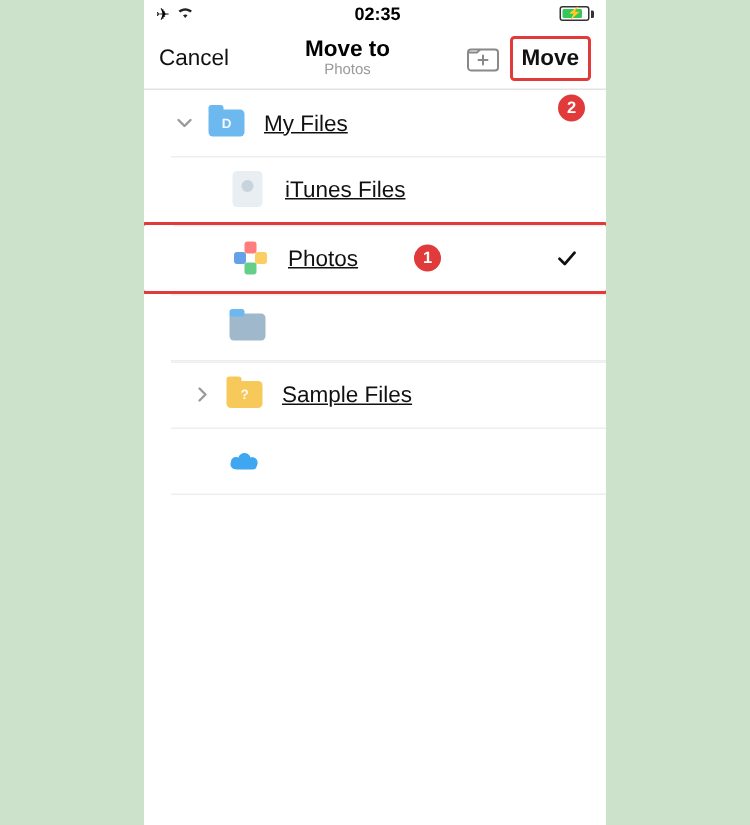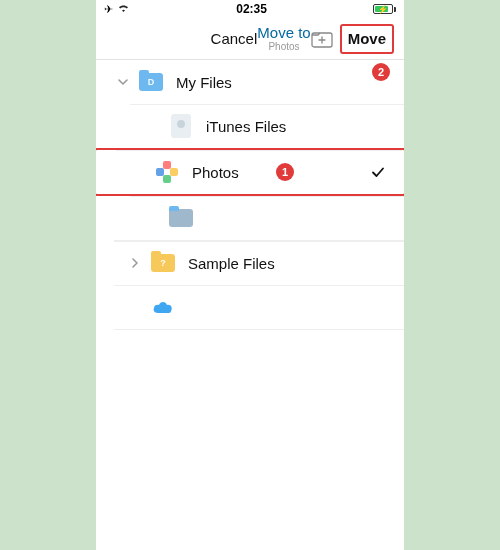--- a/index.html
+++ b/index.html
@@ -27,27 +27,27 @@
     padding: 0 8px;
     font-size: 11px;
     font-weight: 500;
   }
   .status-left { display: flex; gap: 4px; align-items: center; }
   .status-time { font-weight: 600; font-size: 12px; }
   .nav-bar {
     height: 42px;
     display: flex;
     align-items: center;
-    justify-content: flex-end;
+    justify-content: space-between;
     padding: 0 10px;
     border-bottom: 1px solid #e3e3e3;
   }
   .cancel { font-size: 15px; color: #111; }
   .nav-center { text-align: center; line-height: 1.1; }
-  .nav-title { font-size: 15px; font-weight: 400; color: #0369a1; }
+  .nav-title { font-size: 15px; font-weight: 700; color: #000000; }
   .nav-sub { font-size: 10px; color: #999; }
   .nav-right { display: flex; align-items: center; gap: 7px; }
   .new-folder-icon svg { display: block; }
   .move-btn {
     font-size: 15px;
     font-weight: 600;
     color: #111;
     padding: 3px 6px;
   }
   .hi-move {
@@ -68,21 +68,21 @@
   }
   .badge-move { top: 42px; right: -2px; }
   .list { }
   .row {
     display: flex;
     align-items: center;
     height: 44px;
     position: relative;
   }
   .row.indent0 { padding-left: 18px; }
-  .row.indent1 { padding-left: 56px; margin-left: 16px; }
+  .row.indent1 { padding-left: 56px; }
   .sep {
     position: absolute;
     left: 18px; right: 0; top: 0;
     height: 1px;
     background: #eee;
   }
   .chev {
     width: 18px;
     display: flex;
     justify-content: center;
@@ -92,20 +92,21 @@
   .icon {
     width: 26px; height: 26px;
     display: flex; align-items: center; justify-content: center;
     margin-right: 12px;
     flex-shrink: 0;
   }
   .label {
     font-size: 15px;
     color: #111;
     flex: 1;
+    text-decoration: underline;
   }
   .check {
     margin-right: 16px;
     color: #111;
   }
   .check svg { display: block; }
   .hi-row-wrap {
     border: 2px solid #e03a3a;
     border-radius: 3px;
     margin: 0 -2px;

